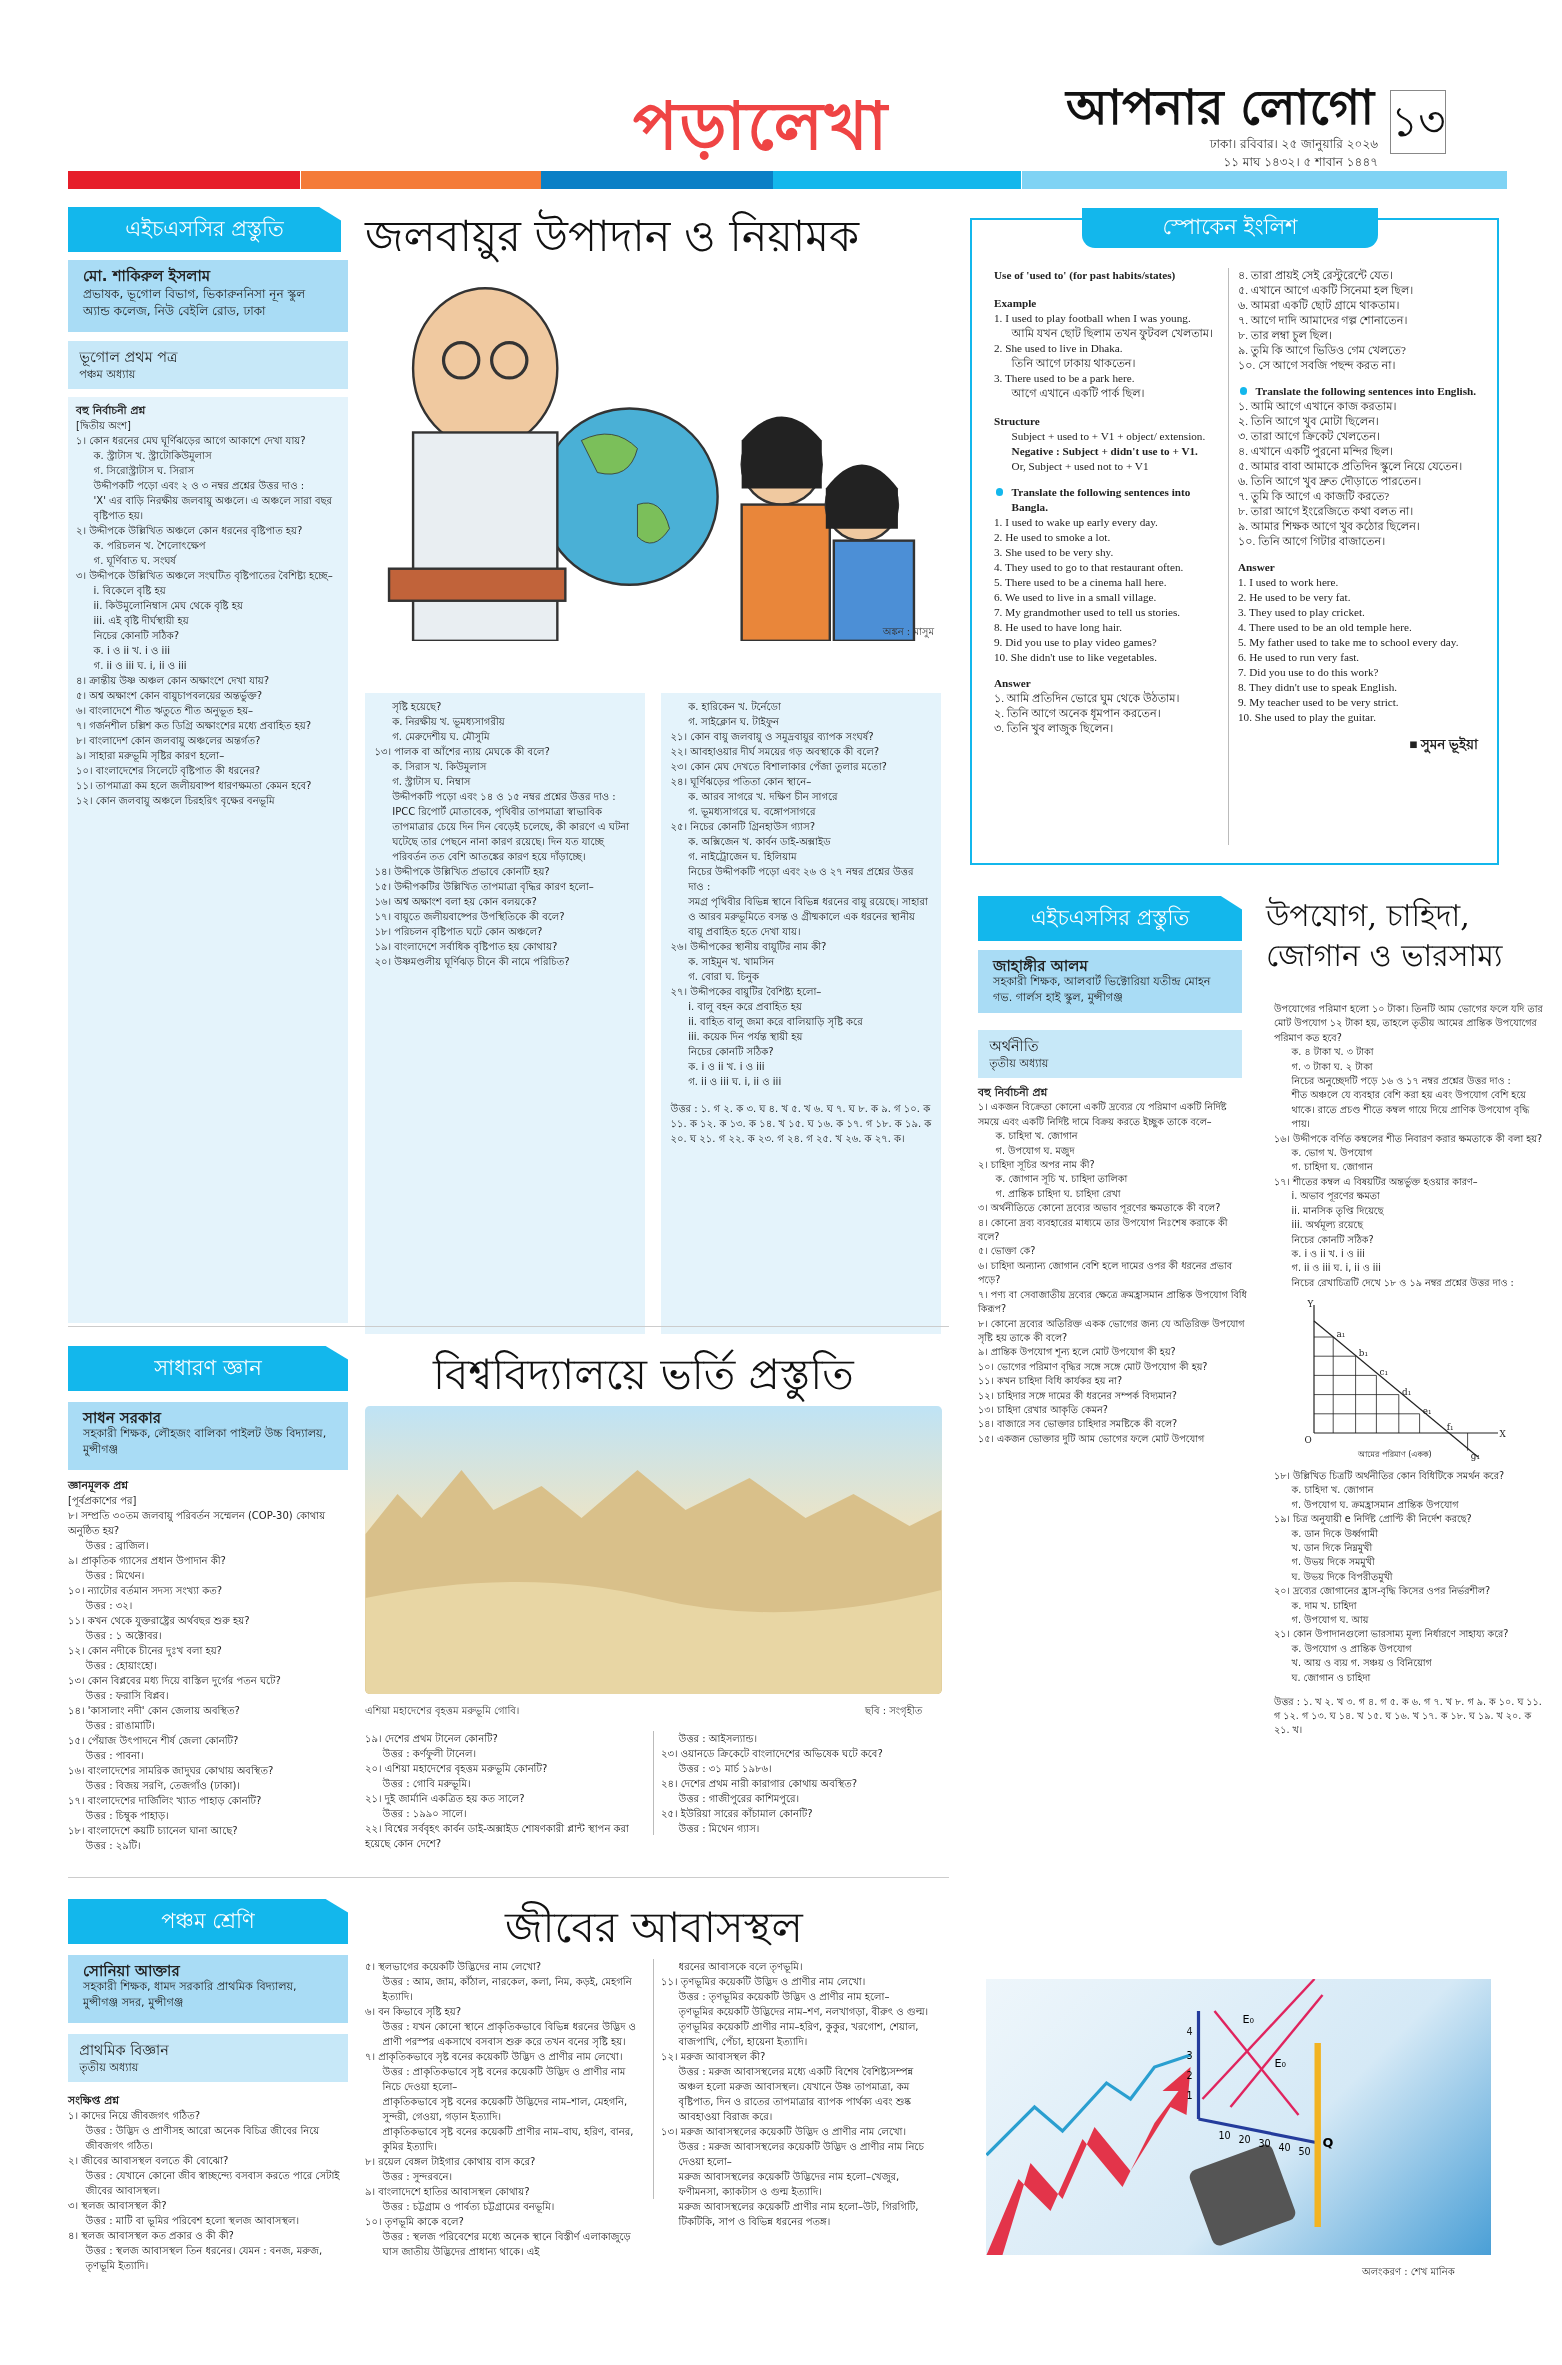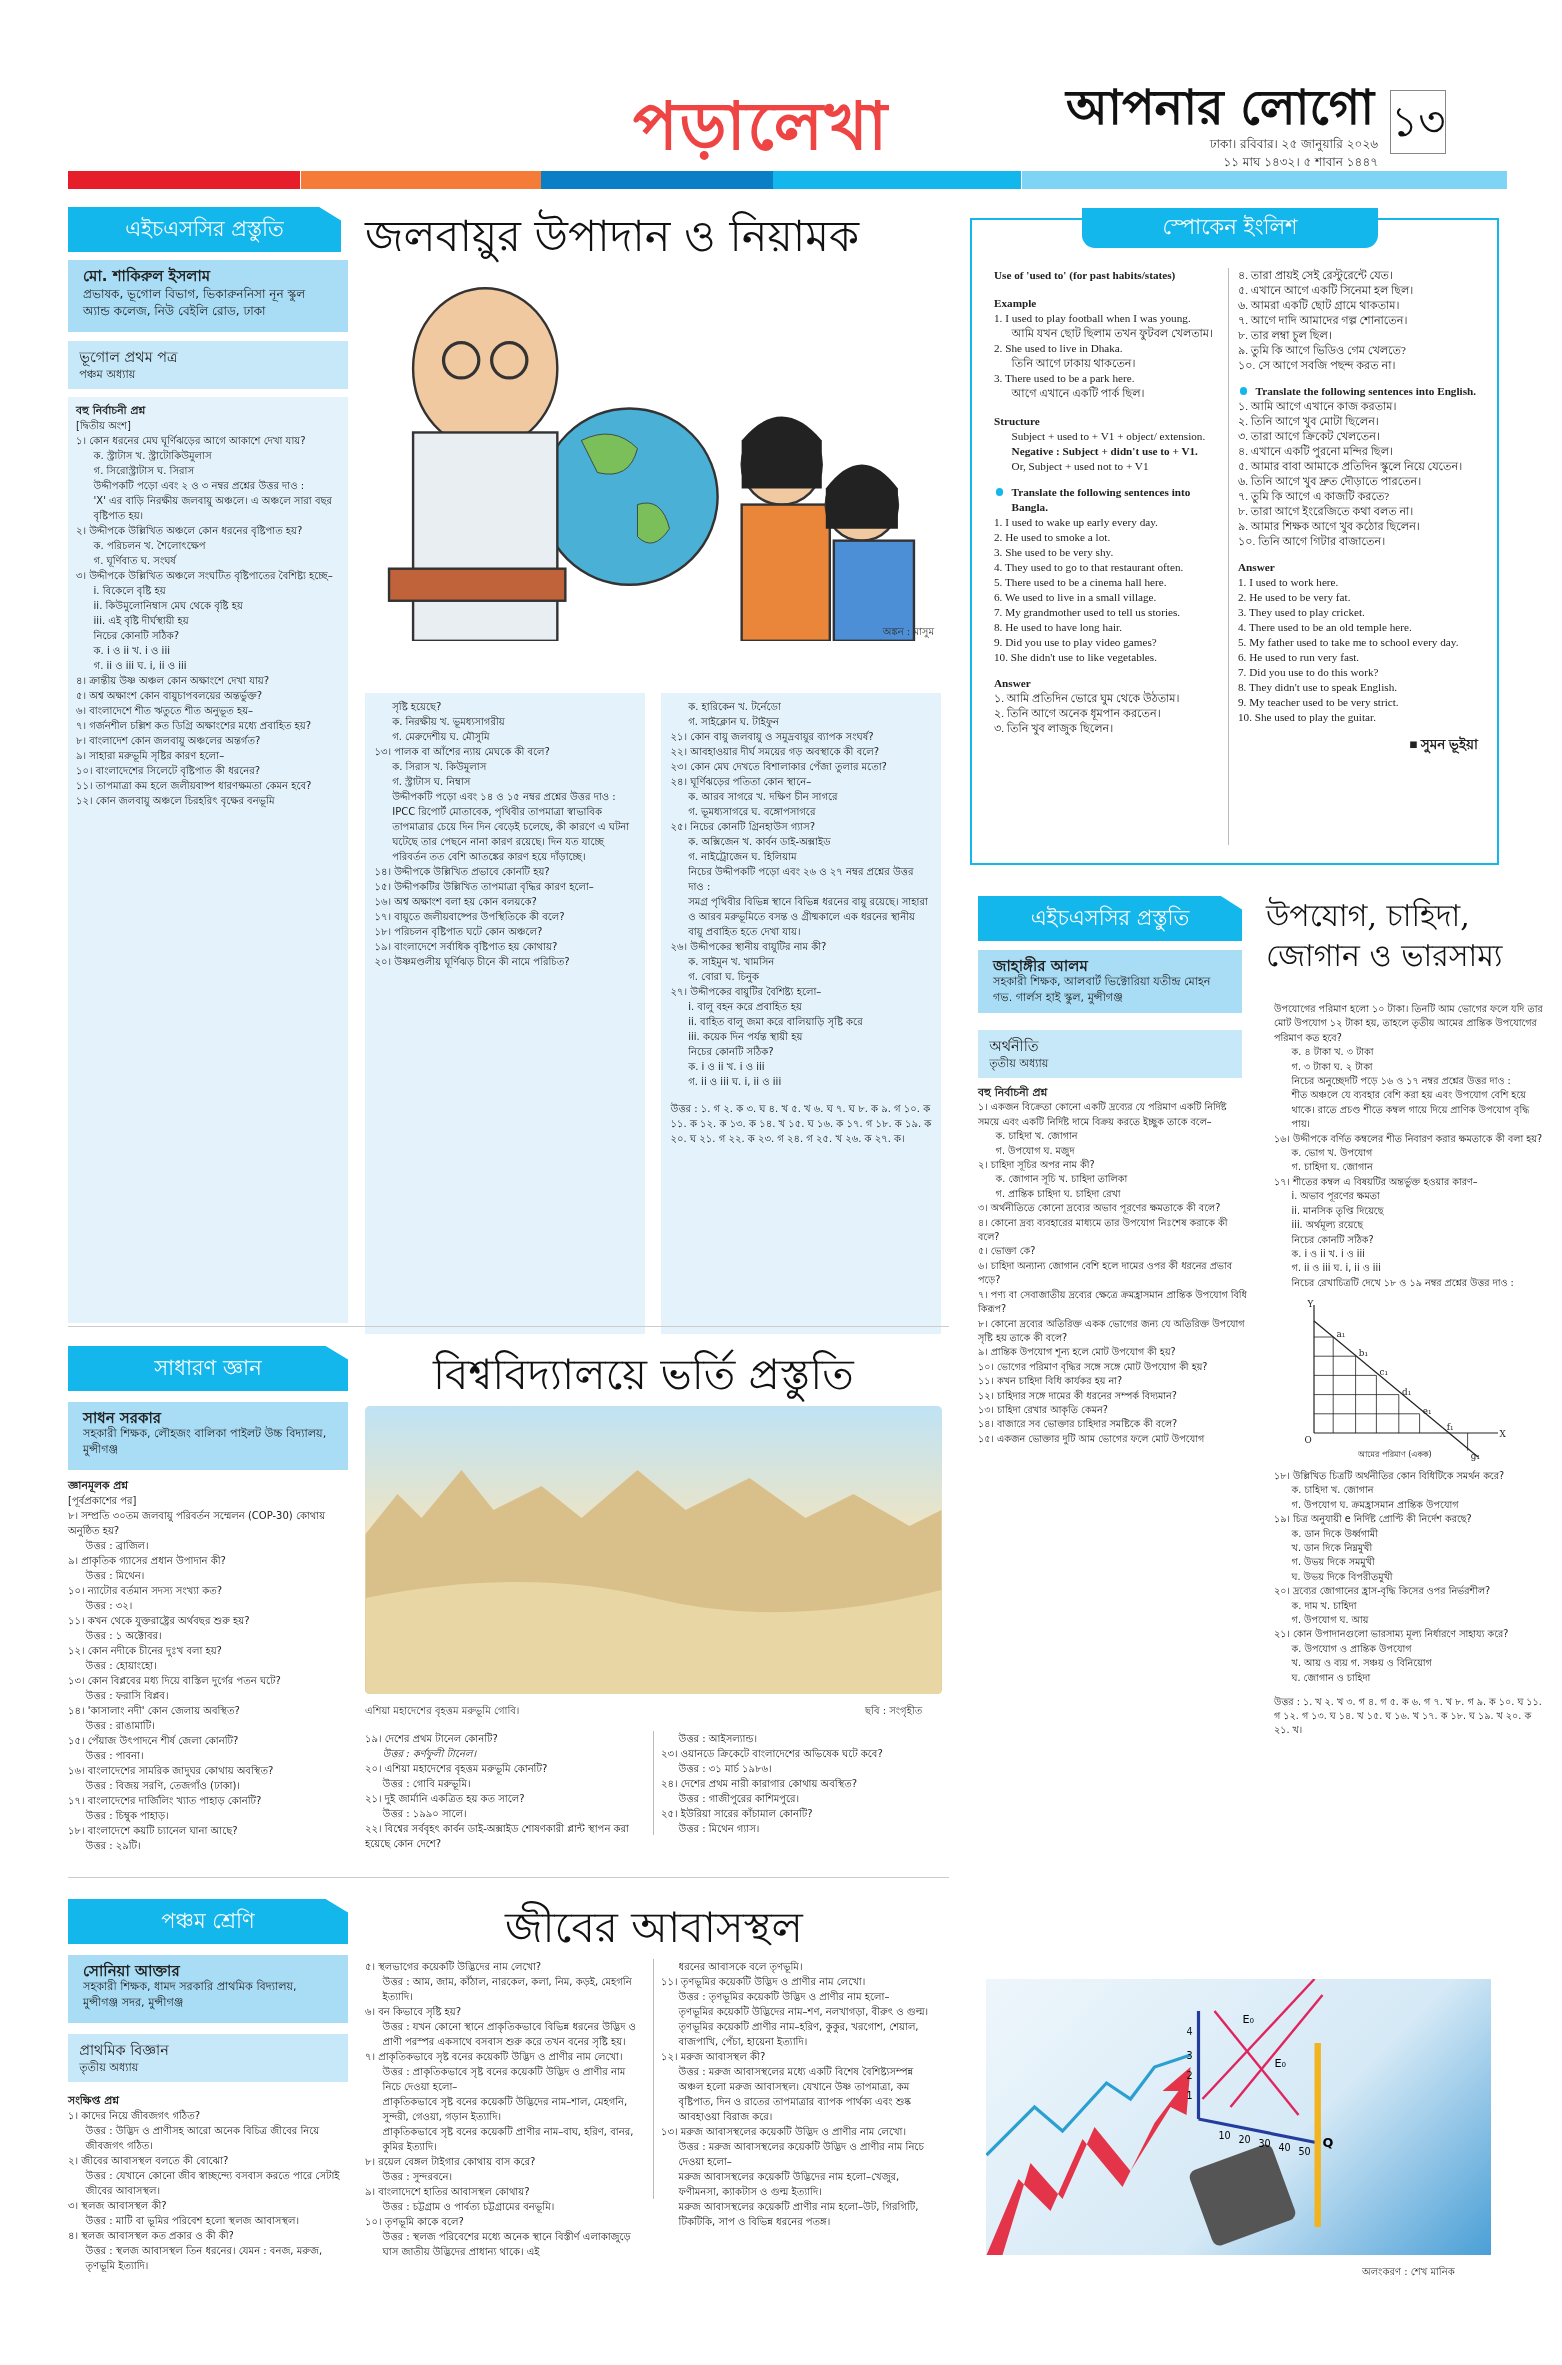--- a/index.html
+++ b/index.html
@@ -423,21 +423,21 @@
     <svg width="577" height="288" viewBox="0 0 720 360">
       <path d="M0 160 l40 -50 l30 30 l50 -60 l40 50 l60 -30 l50 40 l70 -60 l60 50 l80 -40 l70 50 l60 -30 l70 40 l40 -20 L720 360 L0 360z" fill="#d9c08a"></path>
       <path d="M0 240 q200 -40 360 0 t360 -10 L720 360 L0 360z" fill="#e8d6a4"></path>
     </svg>
   </div>
   <div class="abs caption" style="left:365px;top:1703px">এশিয়া মহাদেশের বৃহত্তম মরুভূমি গোবি।</div>
   <div class="abs caption" style="left:865px;top:1703px">ছবি : সংগৃহীত</div>
   <div class="abs col" style="left:365px;top:1731px;width:280px;font-size:10px;line-height:15px">
     <div>
         <div style="padding-left: 0px;">১৯। দেশের প্রথম টানেল কোনটি?</div>
-        <div style="padding-left: 17.6px; font-style: italic;">উত্তর : কর্ণফুলী টানেল।</div>
+        <div style="padding-left: 17.6px;">উত্তর : কর্ণফুলী টানেল।</div>
         <div style="padding-left: 0px;">২০। এশিয়া মহাদেশের বৃহত্তম মরুভূমি কোনটি?</div>
         <div style="padding-left: 17.6px;">উত্তর : গোবি মরুভূমি।</div>
         <div style="padding-left: 0px;">২১। দুই জার্মানি একত্রিত হয় কত সালে?</div>
         <div style="padding-left: 17.6px;">উত্তর : ১৯৯০ সালে।</div>
         <div style="padding-left: 0px;">২২। বিশ্বের সর্ববৃহৎ কার্বন ডাই-অক্সাইড শোষণকারী প্লান্ট স্থাপন করা হয়েছে কোন দেশে?</div>
       </div>
   </div>
   <div class="abs divider-v" style="left:653px;top:1731px;height:104px"></div>
   <div class="abs col" style="left:661px;top:1731px;width:280px;font-size:10px;line-height:15px">
     <div>

